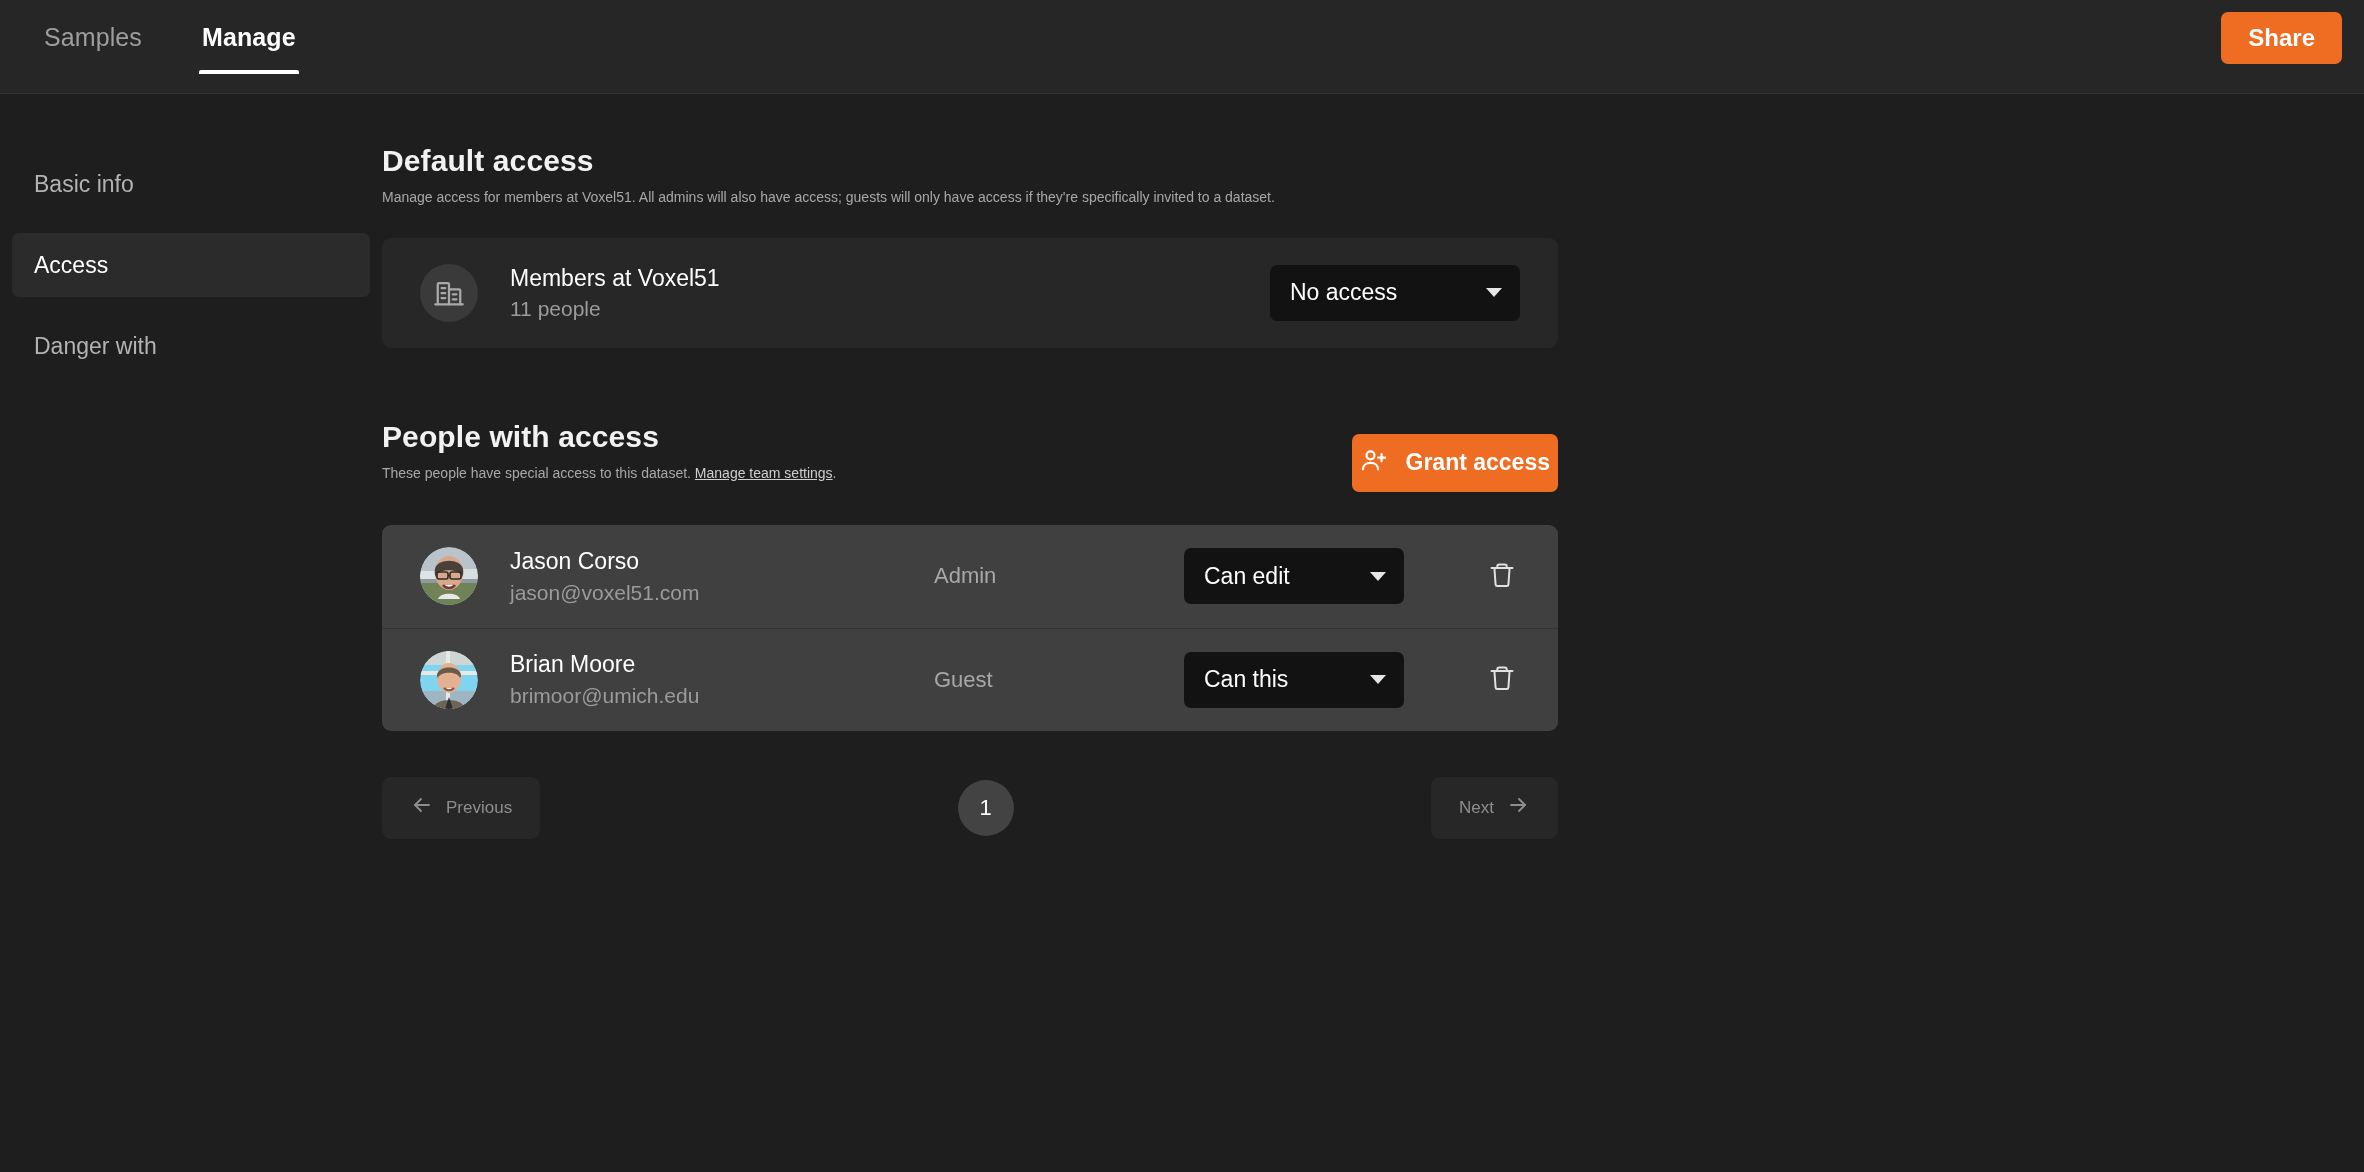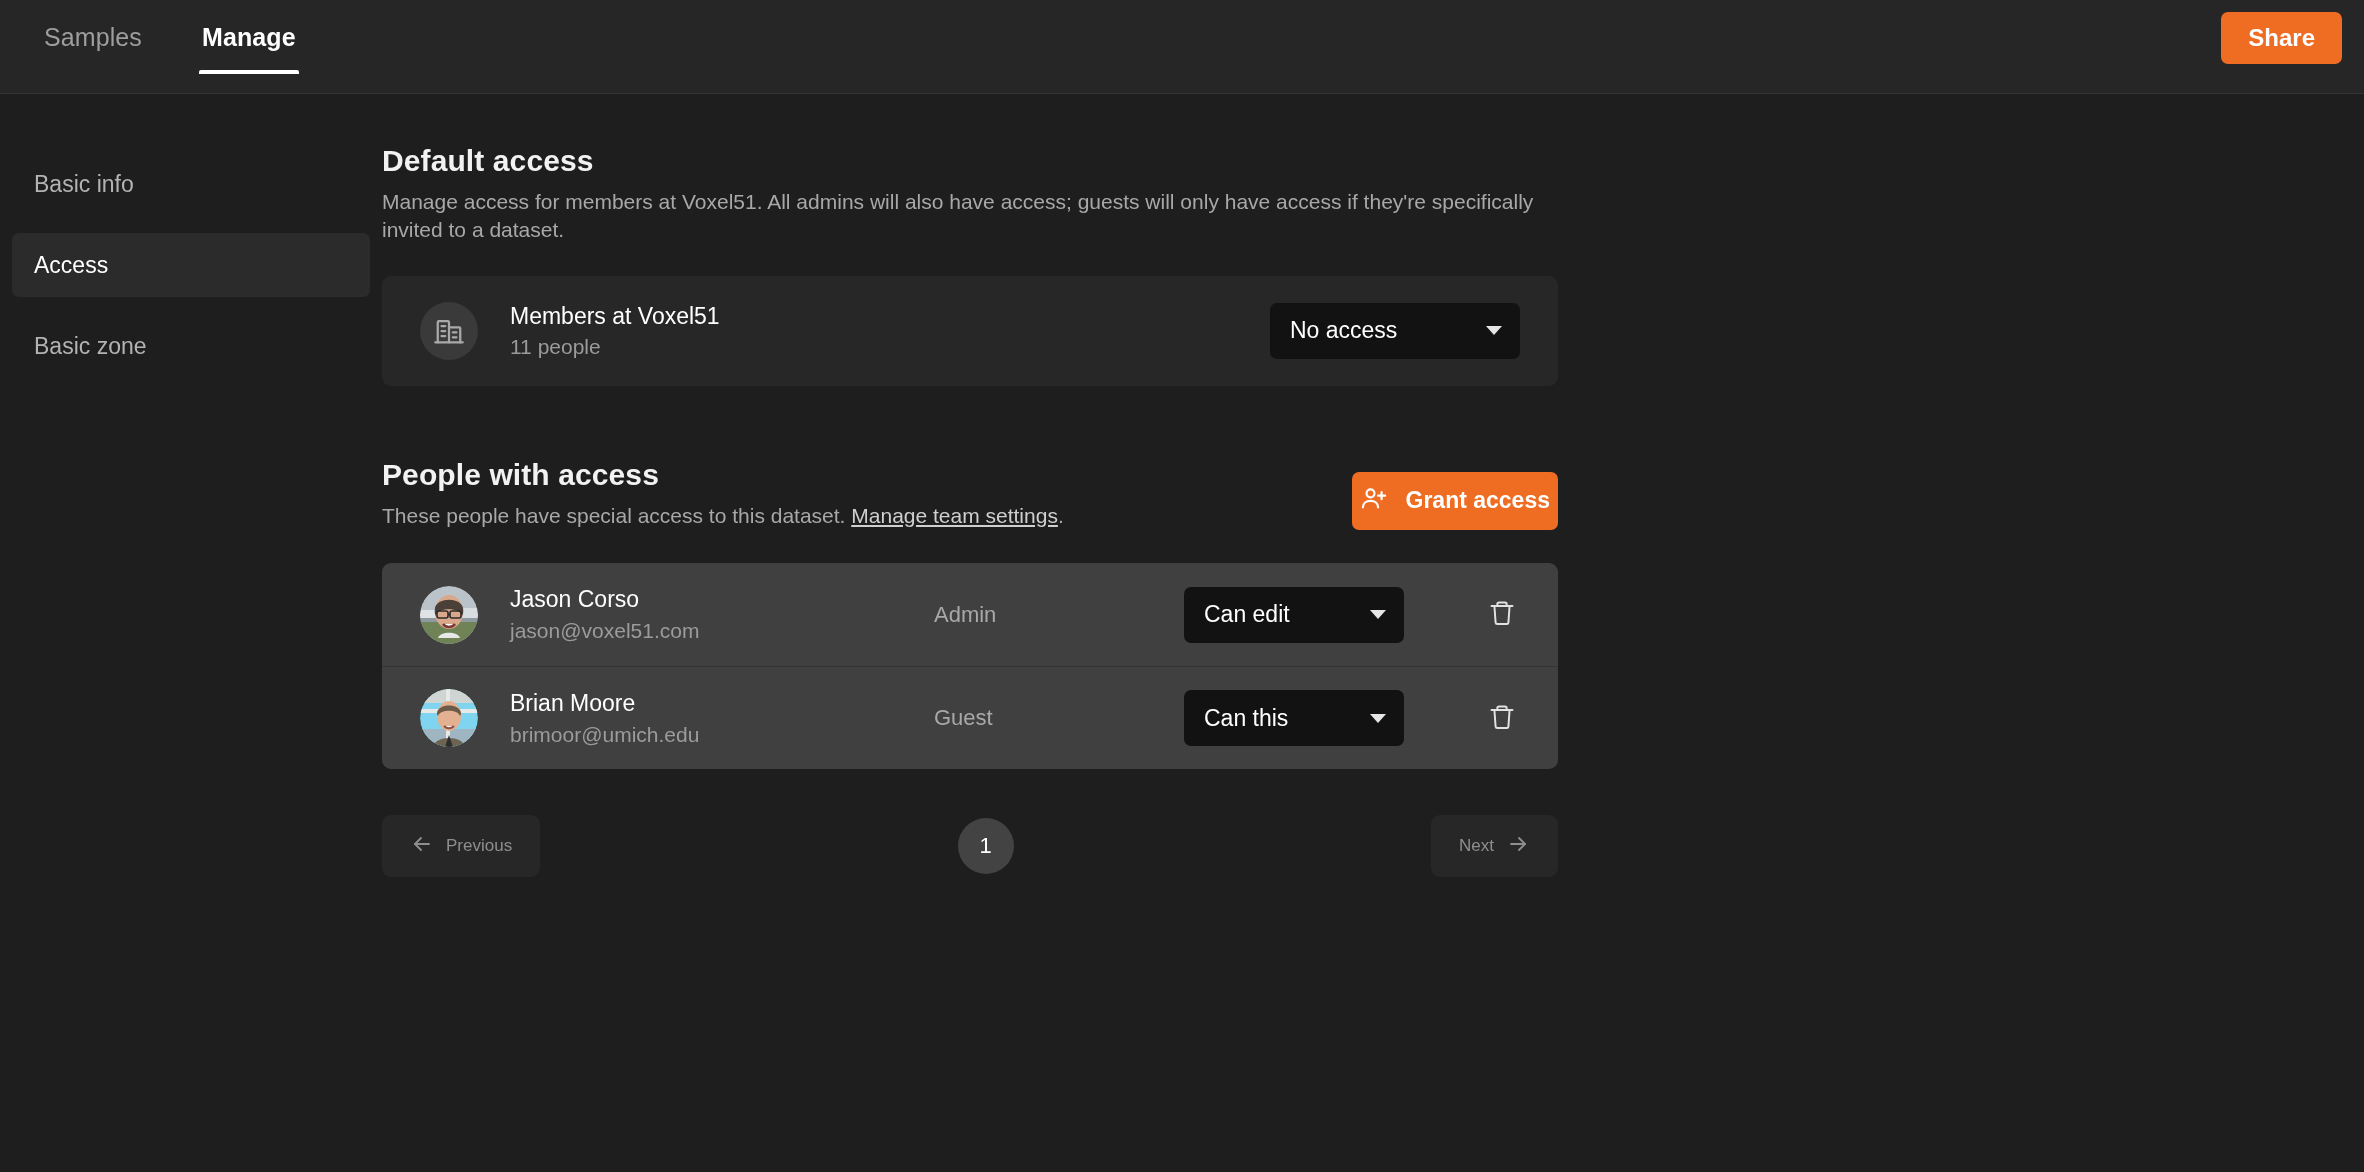--- a/index.html
+++ b/index.html
@@ -98,21 +98,21 @@
   .main-inner { max-width: 1176px; width: 1176px; margin-left: 0; }
 
   .section-title {
     font-size: 30px;
     font-weight: 700;
     color: #f2f2f2;
     letter-spacing: 0.1px;
   }
   .section-sub {
     margin-top: 10px;
-    font-size: 21px;
+    font-size: 14px;
     color: #a8a8a8;
     line-height: 1.35;
   }
   .section-sub a {
     color: #cfcfcf;
     text-decoration: underline;
     cursor: pointer;
   }
 
   
@@ -285,21 +285,21 @@
 <div class="page">
 
   <div class="sidebar">
     <div class="side-item">
       <span>Basic info</span>
     </div>
     <div class="side-item active">
       <span>Access</span>
     </div>
     <div class="side-item">
-      <span>Basic zone</span>
+      <span>Danger with</span>
     </div>
   </div>
 
   <div class="main">
     <div class="main-inner">
 
       <h1 class="section-title">Default access</h1>
       <p class="section-sub">Manage access for members at Voxel51. All admins will also have access; guests will only have access if they're specifically invited to a dataset.</p>
 
       <div class="card">

